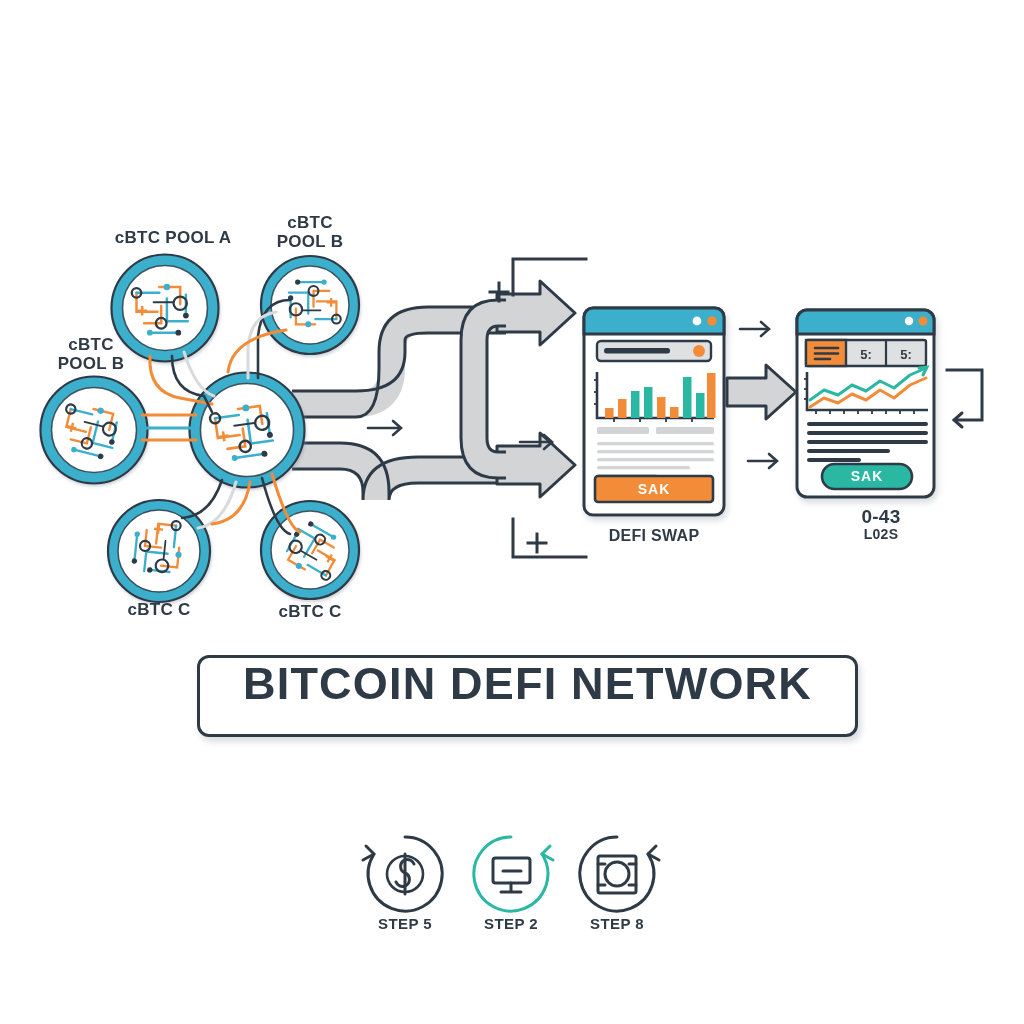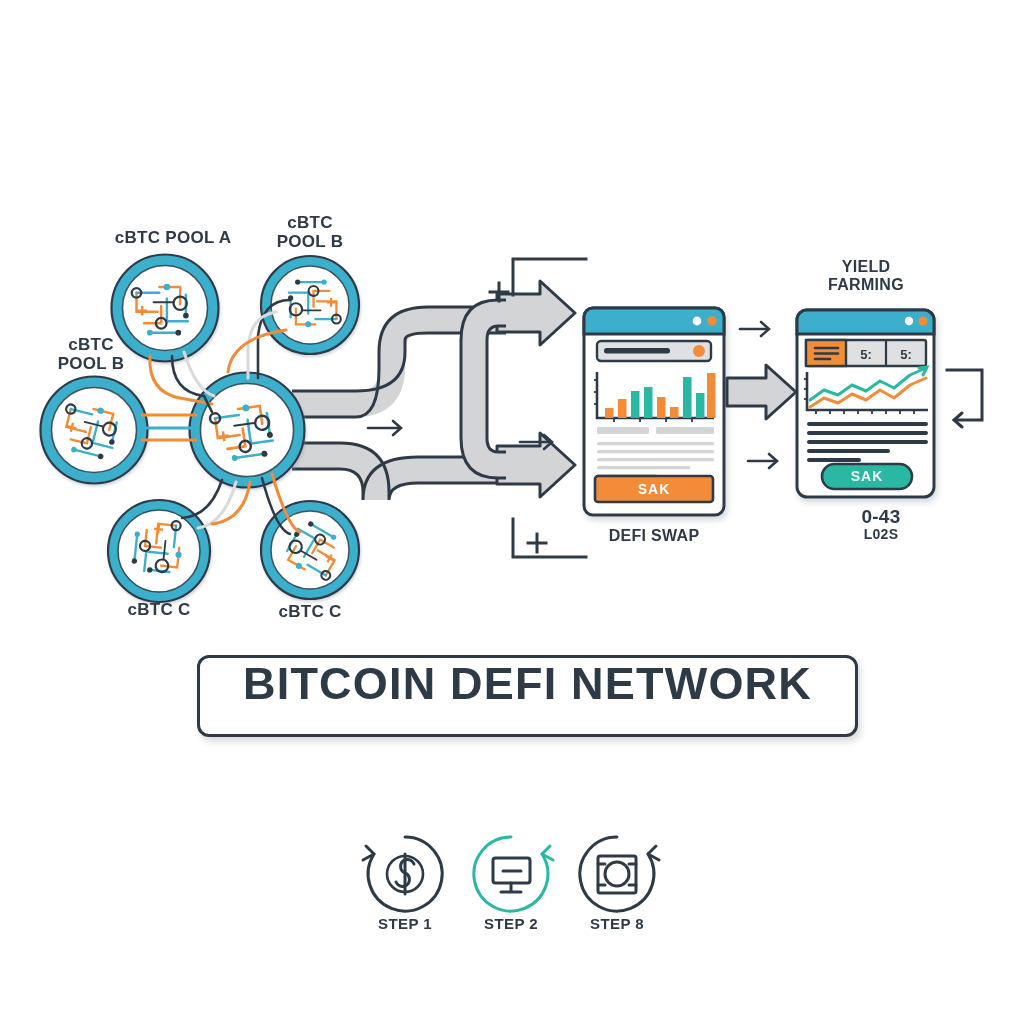--- a/index.html
+++ b/index.html
@@ -338,31 +338,27 @@
     <div>POOL B</div>
   </div>
 
   <div class="lbl" style="left:104px;top:600px;width:110px;font-size:17px;">cBTC C</div>
 
   <div class="lbl" style="left:255px;top:602px;width:110px;font-size:17px;">cBTC C</div>
 
 
   <div class="lbl" style="left:594px;top:527px;width:120px;font-size:16px;">DEFI SWAP</div>
 
-  <div class="lbl" style="left:806px;top:258px;width:120px;font-size:16px;">
-    <div>YIELD</div>
-    <div>FARMING</div>
-  </div>
 
   <div class="lbl" style="left:826px;top:506px;width:110px;">
     <div style="font-size:19px;">0-43</div>
     <div style="font-size:14px;font-weight:700;">L02S</div>
   </div>
 
   <div id="title-banner">
     <span id="title-text">BITCOIN DEFI NETWORK</span>
   </div>
 
-  <div class="steplbl" style="left:345px;top:915px;">STEP 1</div>
+  <div class="steplbl" style="left:345px;top:915px;">STEP 5</div>
   <div class="steplbl" style="left:451px;top:915px;">STEP 2</div>
   <div class="steplbl" style="left:557px;top:915px;">STEP 8</div>
 
 </div>
 
 </body></html>

